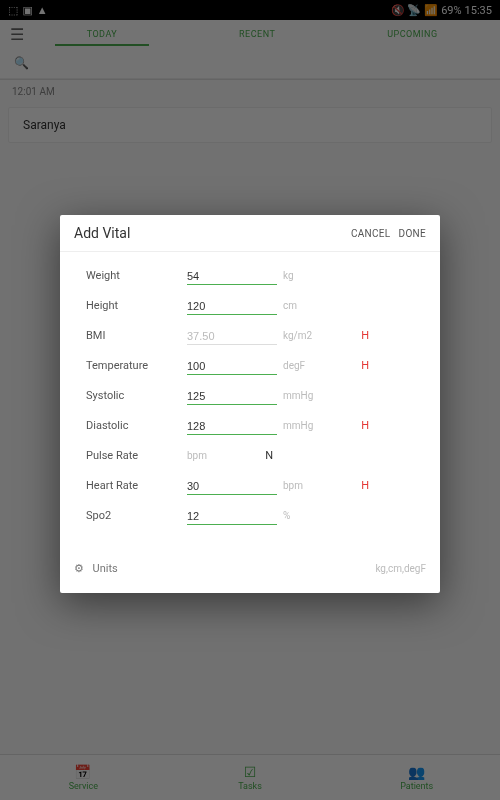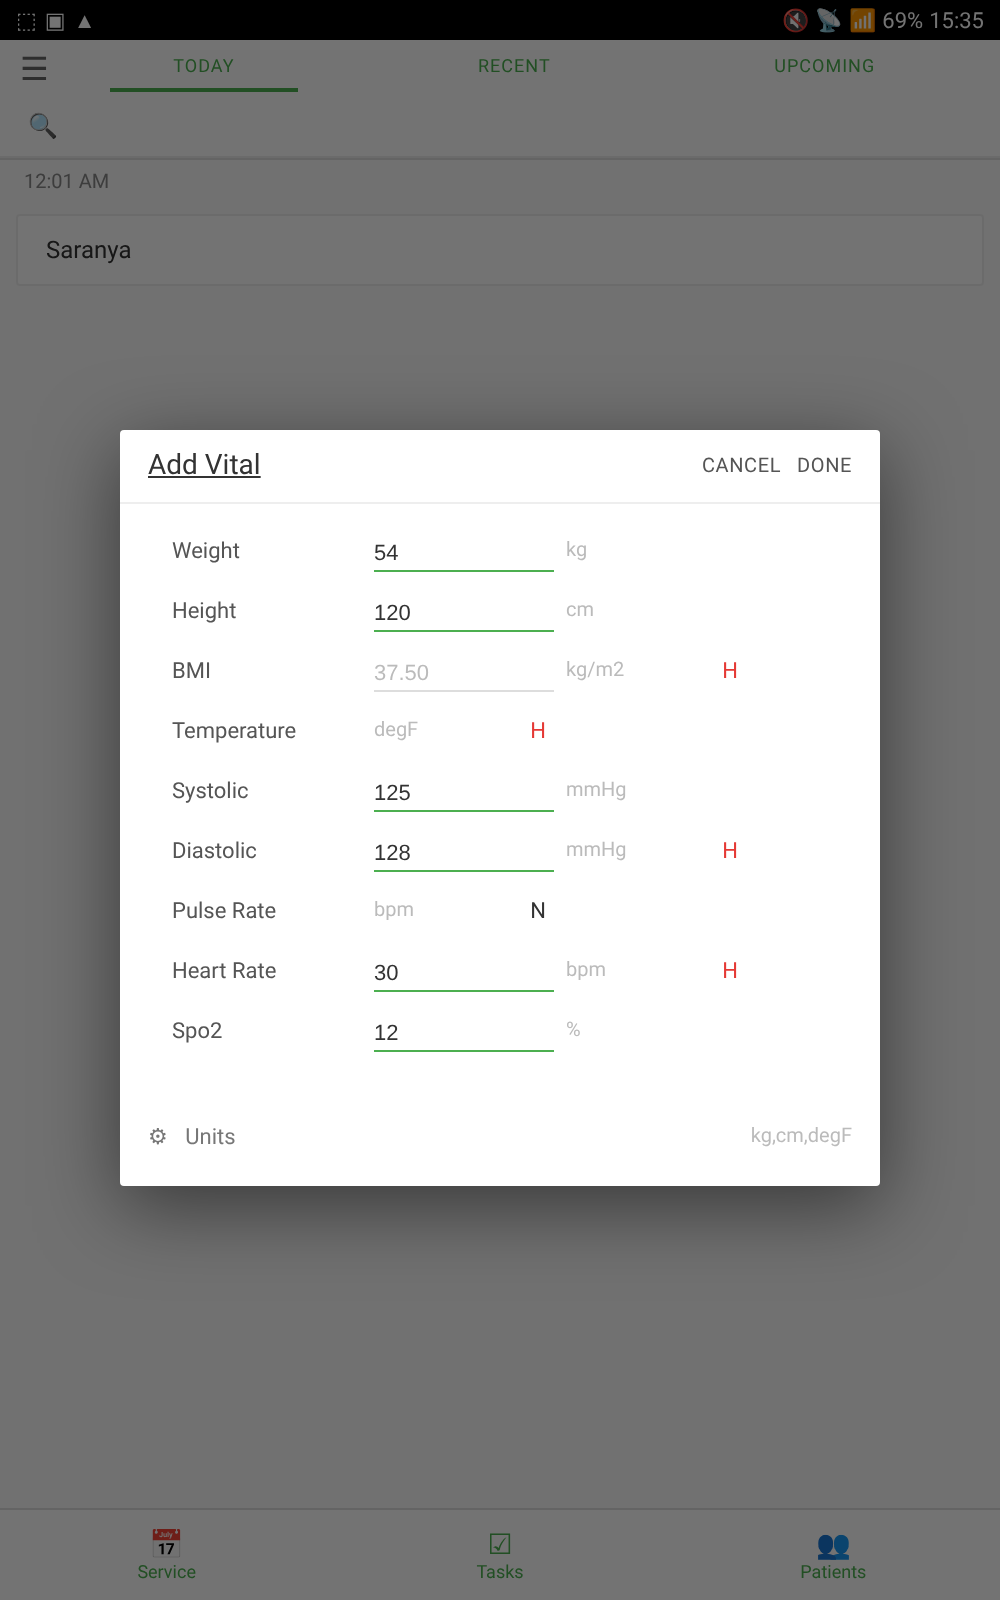--- a/index.html
+++ b/index.html
@@ -21,21 +21,21 @@
 
 .time-stamp { padding: 6px 12px; font-size: 10px; color: #888; }
 .card { background: #fff; margin: 4px 8px; padding: 10px 14px; border: 1px solid #eee; border-radius: 2px; }
 .card-title { font-size: 12px; color: #333; }
 .card-sub { font-size: 10px; color: #888; }
 
 .scrim { position: absolute; inset: 0; background: rgba(0,0,0,0.55); }
 
 .dialog { position: absolute; left: 60px; top: 215px; width: 380px; background: #fff; box-shadow: 0 10px 40px rgba(0,0,0,0.5); border-radius: 2px; }
 .dialog-header { display: flex; align-items: center; justify-content: space-between; padding: 10px 14px; border-bottom: 1px solid #eee; }
-.dialog-title { font-size: 14px; color: #333; text-decoration: underline; }
+.dialog-title { font-size: 14px; color: #333; }
 .dialog-actions { display: flex; gap: 8px; font-size: 10px; color: #555; letter-spacing: 0.3px; }
 .dialog-body { padding: 8px 14px 18px 14px; }
 .vrow { display: flex; align-items: center; height: 30px; gap: 6px; margin-left: 12px; }
 .vlabel { width: 95px; font-size: 11px; color: #555; }
 .vinput-wrap { width: 90px; position: relative; }
 .vinput { width: 100%; border: none; border-bottom: 1px solid #4caf50; font-size: 11px; padding: 2px 0; color: #333; outline: none; background: transparent; }
 .vinput.readonly { color: #bbb; border-bottom-color: #ddd; }
 .vunit { width: 60px; font-size: 10px; color: #bbb; }
 .vflag { width: 20px; font-size: 11px; text-align: right; }
 .vflag.high { color: #e53935; }
@@ -125,20 +125,21 @@
         <div class="vflag "></div>
       </div>
       <div class="vrow">
         <div class="vlabel">BMI</div>
         <div class="vinput-wrap"><input class="vinput readonly" readonly="" value="37.50" style=""></div>
         <div class="vunit">kg/m2</div>
         <div class="vflag high">H</div>
       </div>
       <div class="vrow">
         <div class="vlabel">Temperature</div>
+        <div class="vinput-wrap"><input class="vinput" value="100" style=""></div>
         <div class="vunit">degF</div>
         <div class="vflag high">H</div>
       </div>
       <div class="vrow">
         <div class="vlabel">Systolic</div>
         <div class="vinput-wrap"><input class="vinput" value="125" style=""></div>
         <div class="vunit">mmHg</div>
         <div class="vflag "></div>
       </div>
       <div class="vrow">

